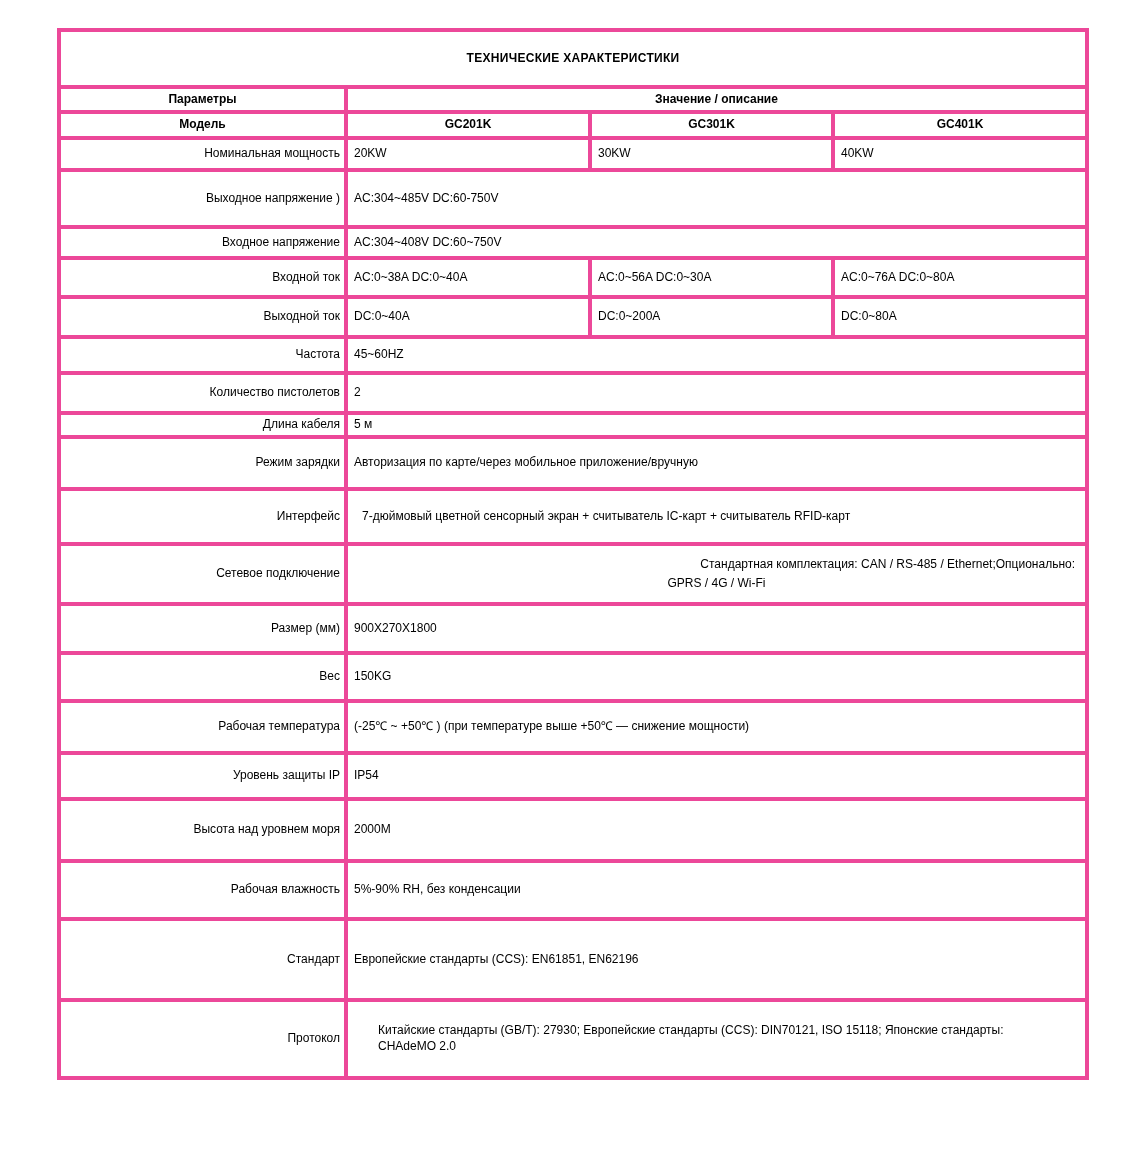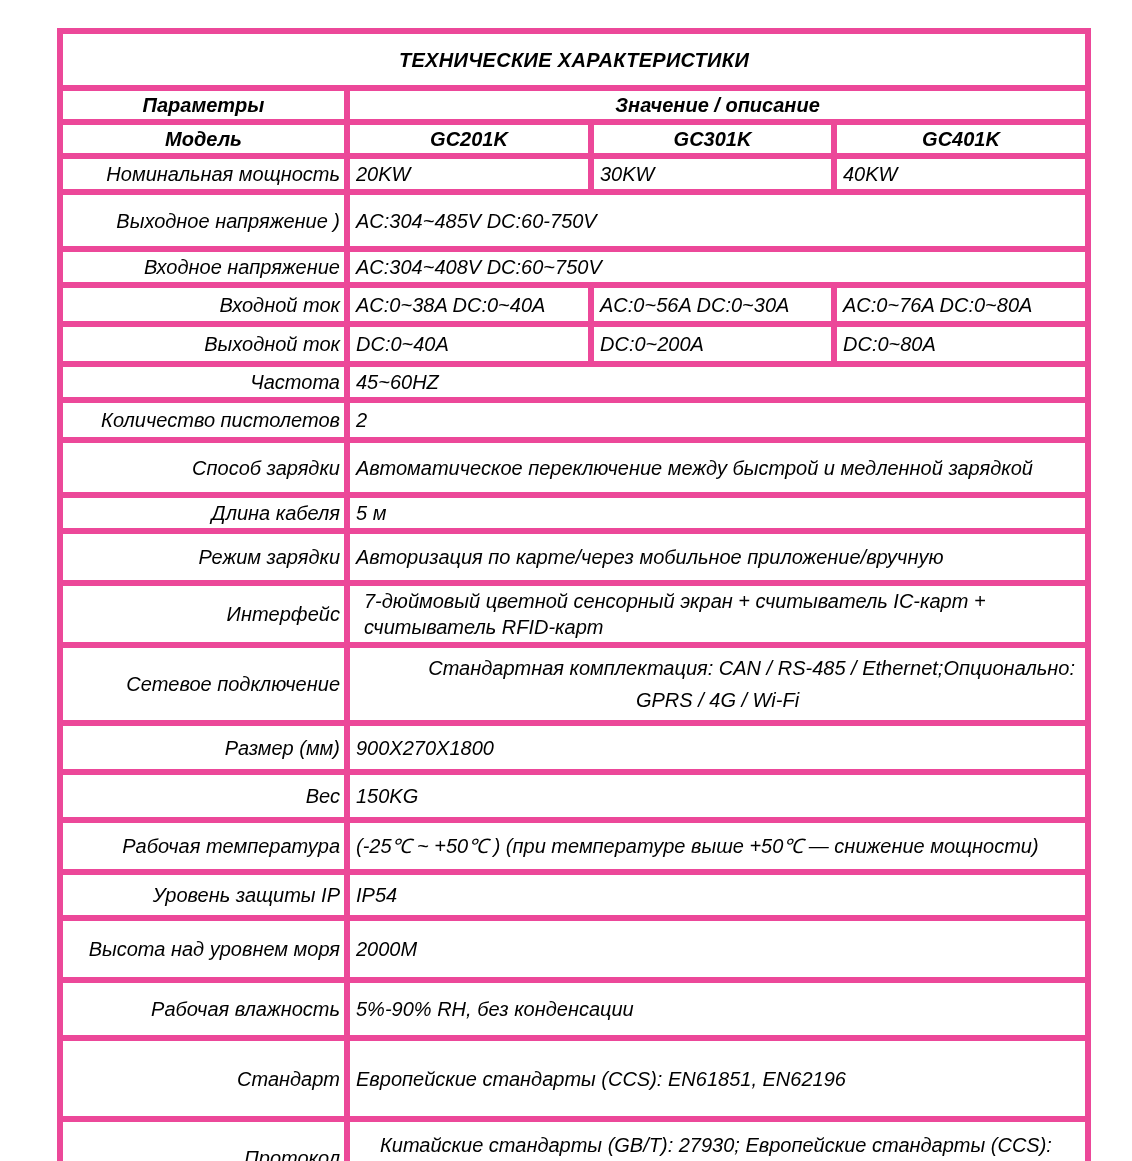--- a/index.html
+++ b/index.html
@@ -21,26 +21,25 @@
   table.specs {
     position: absolute;
     left: 57px;
     top: 28px;
     width: 1028px;
     border-collapse: collapse;
     table-layout: fixed;
     border: 2px solid #000000;
   }
   table.specs td {
-    border: 6px solid #ec4899;
-    font-size: 20px;
+    border: 4px solid #ec4899;
+    font-size: 12px;
     line-height: 1.3;
     vertical-align: middle;
     overflow: hidden;
-    font-style: italic;
   }
   td.title-cell {
     text-align: center;
     font-weight: bold;
     font-size: 21px;
     letter-spacing: 0.3px;
   }
   td.head-cell {
     text-align: center;
     font-weight: bold;
@@ -139,24 +138,20 @@
     <tr style="height:36px">
       <td class="label-cell">Частота</td>
       <td class="val-cell" colspan="3">45~60HZ</td>
     </tr>
 
     <tr style="height:40px">
       <td class="label-cell">Количество пистолетов</td>
       <td class="val-cell" colspan="3">2</td>
     </tr>
 
-    <tr style="height:55px">
-      <td class="label-cell">Способ зарядки</td>
-      <td class="val-cell" colspan="3">Автоматическое переключение между быстрой и медленной зарядкой</td>
-    </tr>
 
     <tr style="height:24px">
       <td class="label-cell">Длина кабеля</td>
       <td class="val-cell" colspan="3">5 м</td>
     </tr>
 
     <tr style="height:52px">
       <td class="label-cell">Режим зарядки</td>
       <td class="val-cell" colspan="3">Авторизация по карте/через мобильное приложение/вручную</td>
     </tr>

